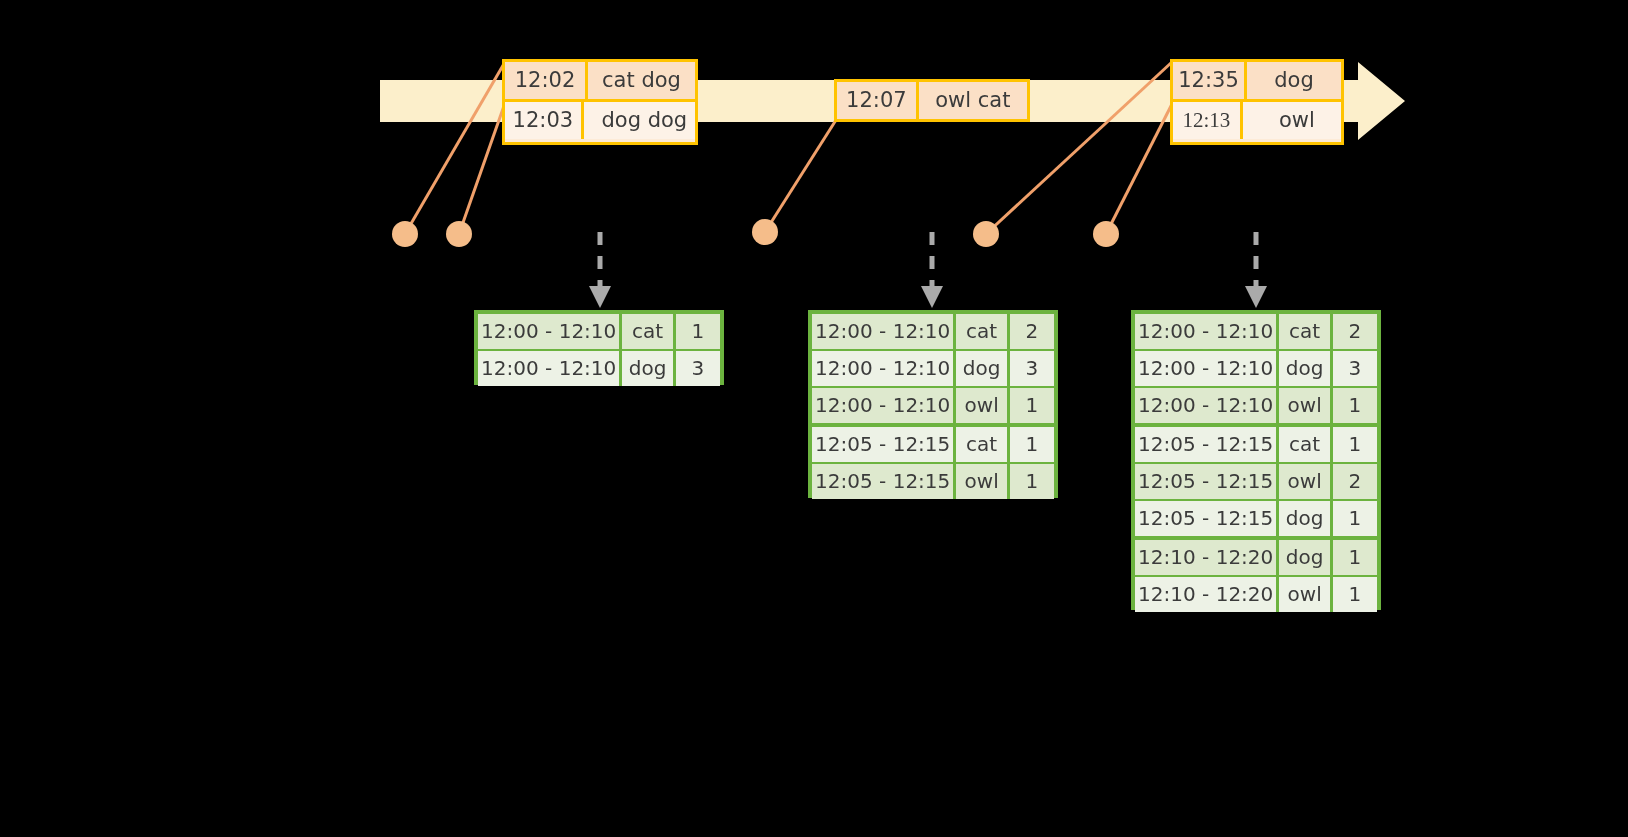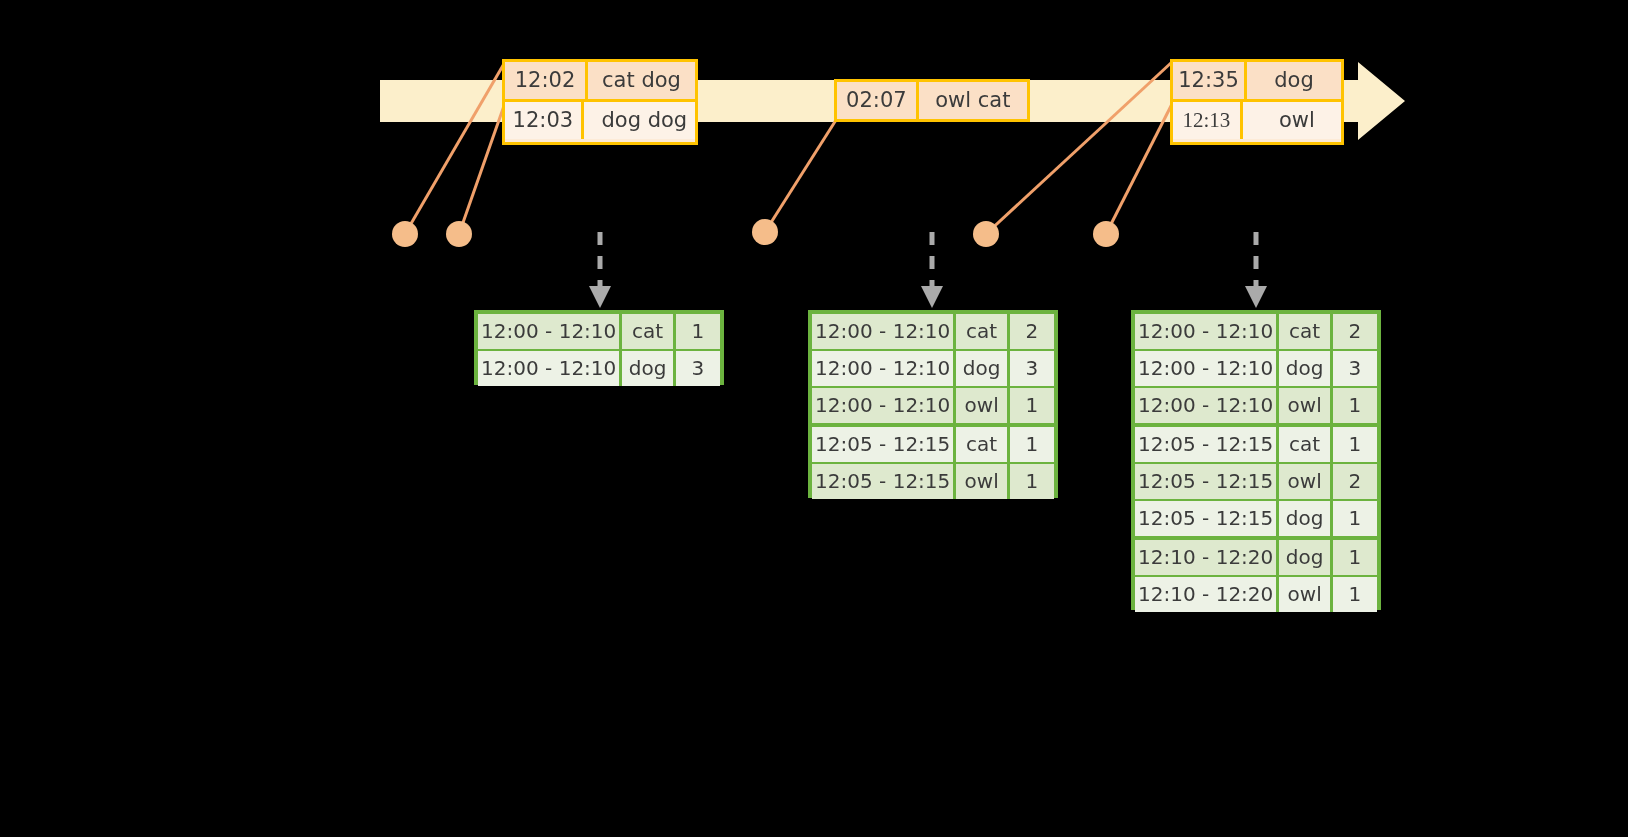--- a/index.html
+++ b/index.html
@@ -125,21 +125,21 @@
       <span class="ev-words" style="width:107px;">cat dog</span>
     </div>
     <div class="event-row r1">
       <span class="ev-time" style="width:83px;">12:03</span>
       <span class="ev-words" style="width:107px;">dog dog</span>
     </div>
   </div>
 
   <div class="event-box" id="ev-box-1" style="left:834px; top:79px; width:196px; height:43px;">
     <div class="event-row r0">
-      <span class="ev-time" style="width:83px;">02:07</span>
+      <span class="ev-time" style="width:83px;">12:07</span>
       <span class="ev-words" style="width:110px;">owl cat</span>
     </div>
   </div>
 
   <div class="event-box" id="ev-box-2" style="left:1170px; top:59px; width:174px; height:86px;">
     <div class="event-row r0">
       <span class="ev-time" style="width:74px;">12:35</span>
       <span class="ev-words" style="width:94px;">dog</span>
     </div>
     <div class="event-row r1">

